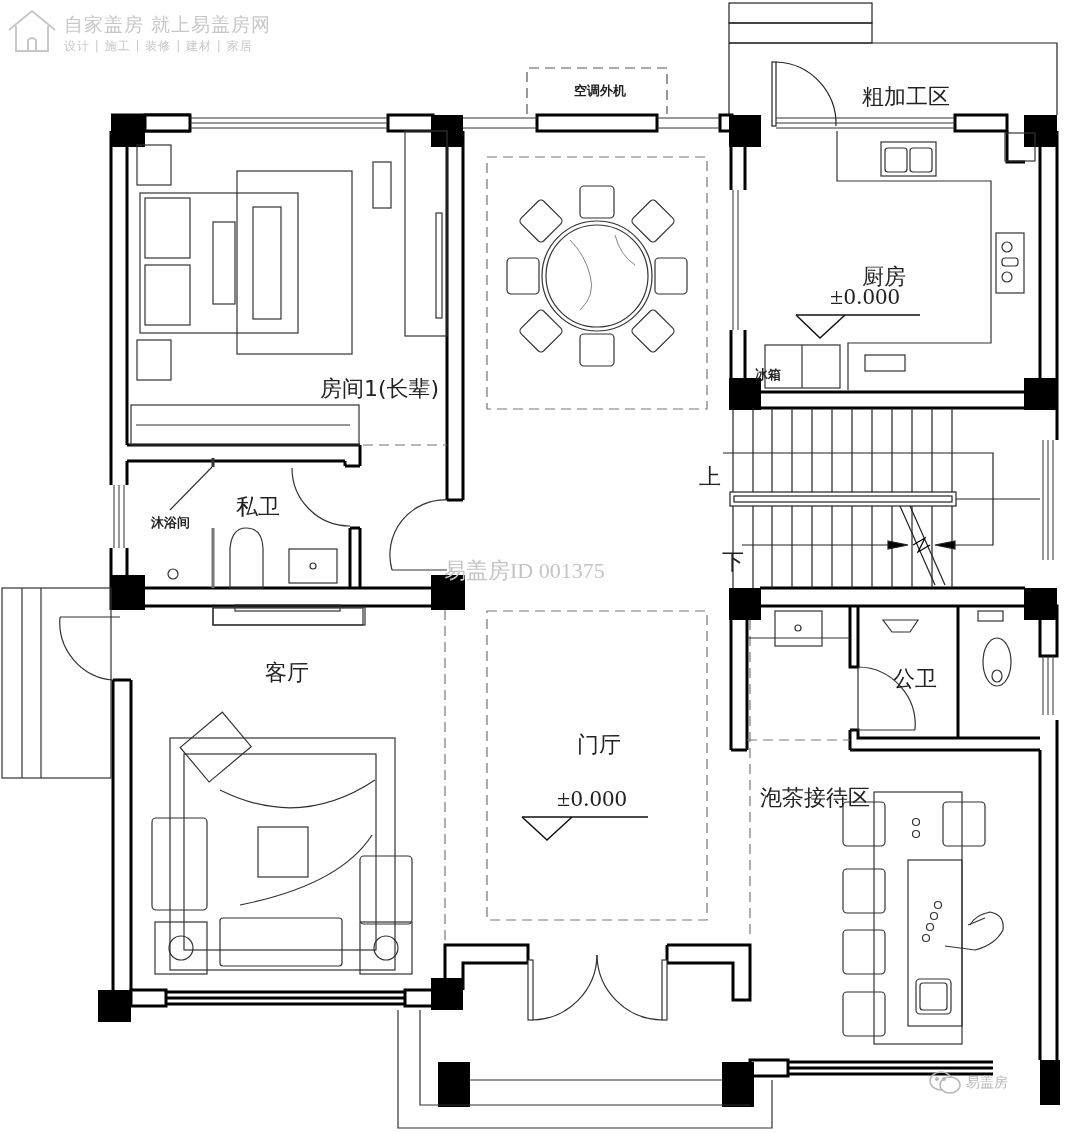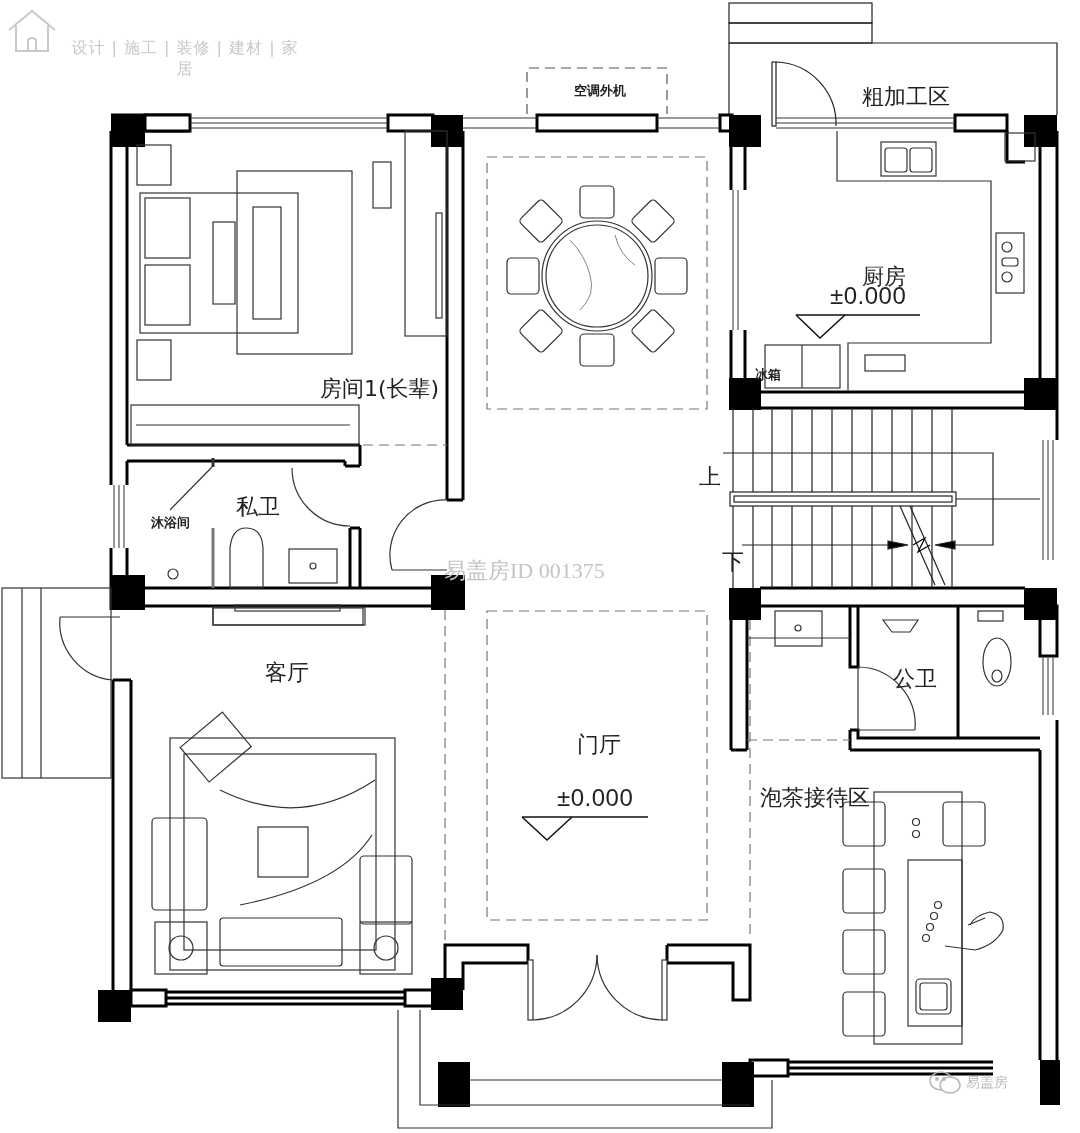--- a/index.html
+++ b/index.html
@@ -2,24 +2,24 @@
 <html><head>
 <meta charset="utf-8">
 <style>
   html, body { margin: 0; padding: 0; background: #ffffff; }
   body { width: 1080px; height: 1133px; position: relative; overflow: hidden;
          font-family: "DejaVu Sans", sans-serif; }
   #plan { position: absolute; left: 0; top: 0; }
   .lbl { position: absolute; color: #222; white-space: nowrap; line-height: 1; }
   .room-label { font-size: 22px; margin-top: 16px; }
   .room-label-small { font-size: 13px; font-weight: bold; }
-  .elev { font-family: Liberation Sans, sans-serif; font-size: 24px; letter-spacing: 0.5px; }
+  .elev { font-family: Liberation Serif, serif; font-size: 24px; letter-spacing: 0.5px; }
   .wm-top { position: absolute; left: 6px; top: 6px; width: 300px; height: 50px; color: #c8c8c8; }
   .wm-top .l1 { position: absolute; left: 58px; top: 6px; font-size: 19px; letter-spacing: 1px; }
-  .wm-top .l2 { position: absolute; left: 58px; top: 32px; font-size: 16px; letter-spacing: 1px; text-align: center; }
+  .wm-top .l2 { position: absolute; left: 58px; top: 32px; font-size: 12px; letter-spacing: 1px; text-align: center; }
   .wm-id { position: absolute; left: 444px; top: 556px; font-size: 22px; color: #c4c4c4; font-family: Liberation Serif, serif; }
   .wm-brand { position: absolute; left: 928px; top: 1070px; font-size: 14px; color: #b8b8b8; display:flex; align-items:center; gap:4px; }
 </style>
 </head>
 <body>
 
 <svg id="plan" width="1080" height="1133" viewBox="0 0 1080 1133" xmlns="http://www.w3.org/2000/svg" fill="none" stroke="#222" stroke-width="1.2">
 
   <g>
     <rect x="729" y="3" width="143" height="20"></rect>
@@ -339,20 +339,21 @@
   </g>
 
 </svg>
 
 <div class="wm-top">
   <svg width="52" height="46" viewBox="0 0 52 46" style="position:absolute;left:0;top:2px" fill="none" stroke="#c8c8c8" stroke-width="2">
     <polyline points="3,22 26,3 49,22"></polyline>
     <polyline points="10,18 10,43 42,43 42,18"></polyline>
     <path d="M 22 43 L 22 32 Q 26 28 30 32 L 30 43"></path>
   </svg>
+  <span class="l1">自家盖房 就上易盖房网</span>
   <span class="l2">设计 | 施工 | 装修 | 建材 | 家居</span>
 </div>
 
 <span class="lbl room-label-small" style="left:574px;top:84px">空调外机</span>
 <span class="lbl room-label" style="left:862px;top:70px">粗加工区</span>
 <span class="lbl room-label" style="left:862px;top:250px">厨房</span>
 <span class="lbl elev" style="left:830px;top:284px">±0.000</span>
 <span class="lbl room-label-small" style="left:755px;top:368px">冰箱</span>
 <span class="lbl room-label" style="left:320px;top:362px">房间1(长辈)</span>
 <span class="lbl room-label" style="left:236px;top:480px">私卫</span>

